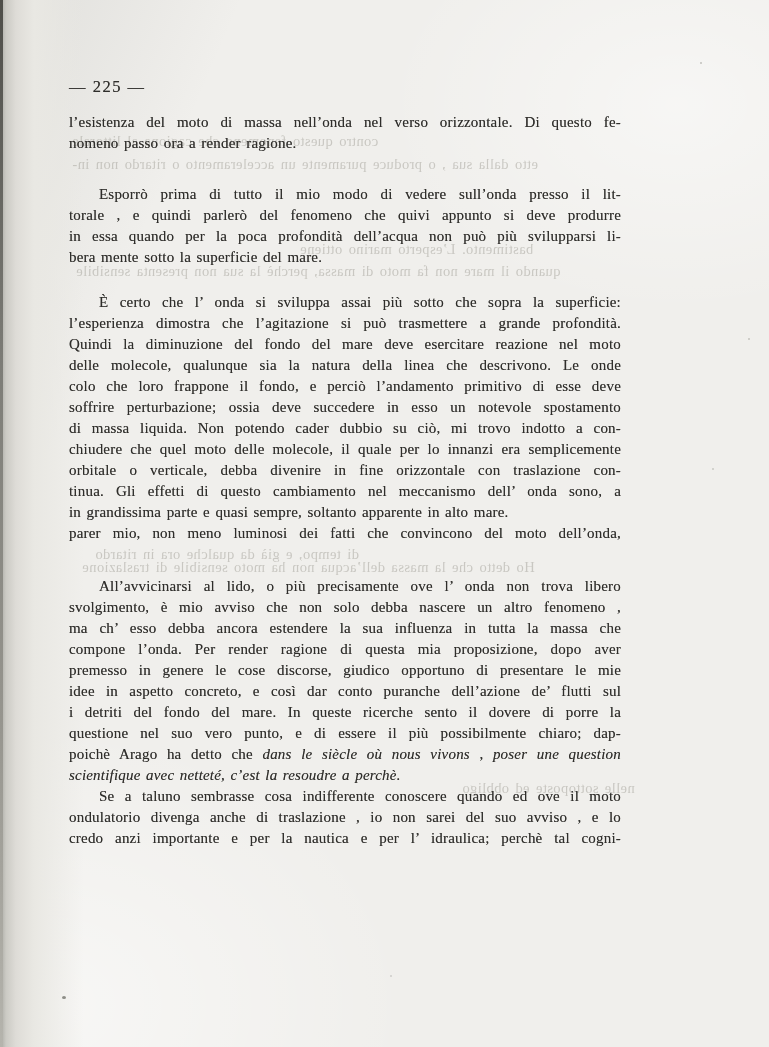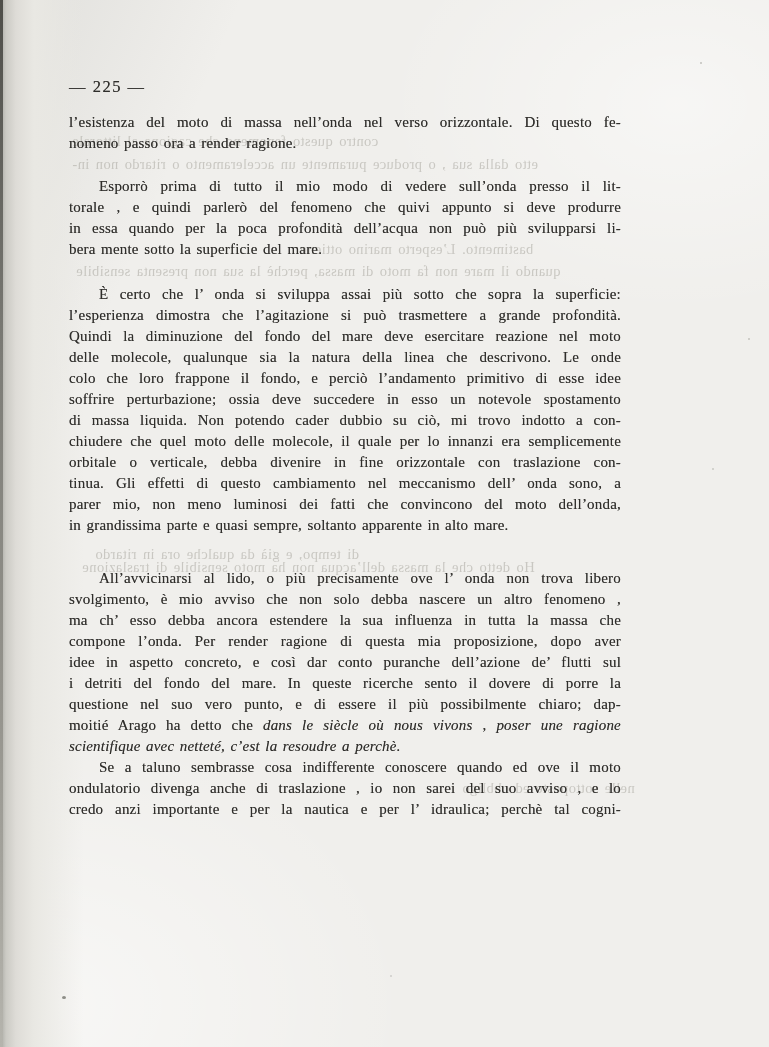--- a/index.html
+++ b/index.html
@@ -28,21 +28,21 @@
   .column {
     position: absolute; left: 69px; top: 76px; width: 552px;
     color: #2f2e2b;
   }
   .page-number {
     font-size: 16.5px; line-height: 22px;
     letter-spacing: 1.5px; margin-bottom: 14px;
     text-shadow: 0 0 .6px rgba(47,46,43,.6);
   }
   .par { margin: 0; }
-  #paragraphs .par:nth-child(1) { margin-bottom: 22px; }
+  #paragraphs .par:nth-child(1) { margin-bottom: 30px; }
   #paragraphs .par:nth-child(2) { margin-bottom: 24px; font-family: Liberation Serif, serif; }
   #paragraphs .par:nth-child(3) { margin-bottom: 32px; }
   .line {
     font-size: 15px; line-height: 21px;
     text-align: justify; text-align-last: justify;
     letter-spacing: .2px; word-spacing: 1.5px;
     text-shadow: 0 0 .6px rgba(47,46,43,.55);
   }
   .line.unjust { text-align-last: left; }
   .par.indent .line:first-child { text-indent: 30px; }
@@ -86,38 +86,39 @@
           <div class="line">Esporrò prima di tutto il mio modo di vedere sull’onda presso il lit-</div>
           <div class="line">torale , e quindi parlerò del fenomeno che quivi appunto si deve produrre</div>
           <div class="line">in essa quando per la poca profondità dell’acqua non può più svilupparsi li-</div>
           <div class="line unjust">bera mente sotto la superficie del mare.</div>
         </div>
         <div class="par indent">
           <div class="line">È certo che l’ onda si sviluppa assai più sotto che sopra la superficie:</div>
           <div class="line">l’esperienza dimostra che l’agitazione si può trasmettere a grande profondità.</div>
           <div class="line">Quindi la diminuzione del fondo del mare deve esercitare reazione nel moto</div>
           <div class="line">delle molecole, qualunque sia la natura della linea che descrivono. Le onde</div>
-          <div class="line">colo che loro frappone il fondo, e perciò l’andamento primitivo di esse idee</div>
+          <div class="line">colo che loro frappone il fondo, e perciò l’andamento primitivo di esse deve</div>
           <div class="line">soffrire perturbazione; ossia deve succedere in esso un notevole spostamento</div>
           <div class="line">di massa liquida. Non potendo cader dubbio su ciò, mi trovo indotto a con-</div>
           <div class="line">chiudere che quel moto delle molecole, il quale per lo innanzi era semplicemente</div>
           <div class="line">orbitale o verticale, debba divenire in fine orizzontale con traslazione con-</div>
           <div class="line">tinua. Gli effetti di questo cambiamento nel meccanismo dell’ onda sono, a</div>
+          <div class="line unjust">in grandissima parte e quasi sempre, soltanto apparente in alto mare.</div>
           <div class="line">parer mio, non meno luminosi dei fatti che convincono del moto dell’onda,</div>
-          <div class="line unjust">in grandissima parte e quasi sempre, soltanto apparente in alto mare.</div>
         </div>
         <div class="par indent">
           <div class="line">All’avvicinarsi al lido, o più precisamente ove l’ onda non trova libero</div>
           <div class="line">svolgimento, è mio avviso che non solo debba nascere un altro fenomeno ,</div>
           <div class="line">ma ch’ esso debba ancora estendere la sua influenza in tutta la massa che</div>
           <div class="line">compone l’onda. Per render ragione di questa mia proposizione, dopo aver</div>
+          <div class="line">premesso in genere le cose discorse, giudico opportuno di presentare le mie</div>
           <div class="line">idee in aspetto concreto, e così dar conto puranche dell’azione de’ flutti sul</div>
           <div class="line">i detriti del fondo del mare. In queste ricerche sento il dovere di porre la</div>
           <div class="line">questione nel suo vero punto, e di essere il più possibilmente chiaro; dap-</div>
-          <div class="line"><span>moitié Arago ha detto che </span><em>dans le siècle où nous vivons</em><span> , </span><em>poser une ragione</em></div>
+          <div class="line"><span>poichè Arago ha detto che </span><em>dans le siècle où nous vivons</em><span> , </span><em>poser une question</em></div>
           <div class="line unjust"><em>scientifique avec netteté, c’est la resoudre a perchè.</em></div>
         </div>
         <div class="par indent">
           <div class="line">Se a taluno sembrasse cosa indifferente conoscere quando ed ove il moto</div>
           <div class="line">ondulatorio divenga anche di traslazione , io non sarei del suo avviso , e lo</div>
           <div class="line">credo anzi importante e per la nautica e per l’ idraulica; perchè tal cogni-</div>
         </div>
       </div>
   </main>
 

